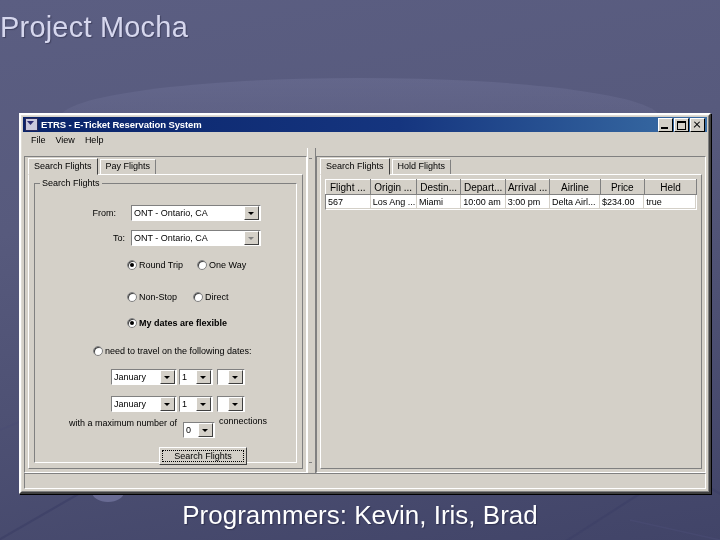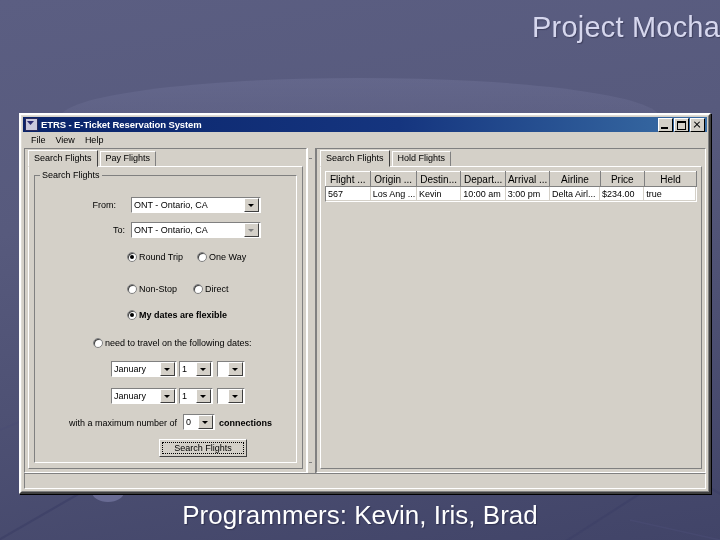--- a/index.html
+++ b/index.html
@@ -10,21 +10,21 @@
   }
   #slide{
     position:relative;width:720px;height:540px;overflow:hidden;
     background:
       linear-gradient(170deg,#5b5e82 0%,#575a7d 35%,#4e5174 62%,#414468 100%);
   }
   .deco-svg{position:absolute;left:0;top:0;width:720px;height:540px;}
 
   
   .slide-title{
-    position:absolute;left:0;top:8px;width:720px;text-align:right;
+    position:absolute;left:0;top:8px;width:720px;text-align:left;
     color:#d6d7ee;font-size:29px;line-height:1.33;
     letter-spacing:0.2px;
     text-shadow:1px 1px 1px rgba(30,30,55,.45);
   }
   .slide-title .l2{display:block;}
   .footer-text{
     position:absolute;left:0;top:500px;width:720px;text-align:center;
     color:#ffffff;font-size:26px;
     text-shadow:1px 1px 1px rgba(30,30,55,.5);
   }
@@ -87,20 +87,21 @@
 
   
   .content{
     position:absolute;left:2px;right:2px;top:32px;bottom:18px;
     background:#d4d0c8;display:flex;
   }
   .pane{
     position:relative;
     border:1px solid;border-color:#808080 #ffffff #ffffff #808080;
     background:#d4d0c8;
+    margin-top:8px;
   }
   .pane-left{width:281px;flex:0 0 auto;margin-right:0;}
   .splitter{
     width:7px;flex:0 0 auto;background:#d4d0c8;
     border-left:1px solid #fff;border-right:1px solid #808080;
     position:relative;
   }
   .splitter:before,.splitter:after{
     content:"";position:absolute;left:1px;width:3px;height:1px;background:#808080;
   }
@@ -330,26 +331,26 @@
               </div>
               <div class="combo" style="left:144px;top:212px;width:32px;">
                 <span class="val">1</span>
                 <span class="arw"></span>
               </div>
               <div class="combo" style="left:182px;top:212px;width:26px;">
                 <span class="val"></span>
                 <span class="arw"></span>
               </div>
 
-              <span class="frm-label" style="left:34px;top:242px;text-align:left;">with a maximum number of</span>
+              <span class="frm-label" style="left:34px;top:234px;text-align:left;">with a maximum number of</span>
               <div class="combo" style="left:148px;top:238px;width:30px;">
                 <span class="val">0</span>
                 <span class="arw"></span>
               </div>
-              <span class="frm-label" style="left:184px;top:242px;text-align:center;font-weight:bold;">connections</span>
+              <span class="frm-label" style="left:184px;top:232px;text-align:center;">connections</span>
 
               <div class="btn" style="left:124px;top:263px;width:86px;">
                 <span class="focusring"></span>
                 <span>Search Flights</span>
               </div>
 
             </div>
           </div>
         </div>
 
@@ -397,21 +398,21 @@
                     <col style="width:12%">
                       <col style="width:12%">
                       <col style="width:13.5%">
                     <col style="width:12%">
                       <col style="width:14%">
                   </colgroup>
                   <tbody>
                     <tr>
                       <td>567</td>
                       <td>Los Ang ...</td>
-                      <td>Kevin</td>
+                      <td>Miami</td>
                       <td>10:00 am</td>
                       <td>3:00 pm</td>
                       <td>Delta Airl...</td>
                       <td>$234.00</td>
                       <td>true</td>
                     </tr>
                   </tbody>
                 </table>
               </div>
             </div>

